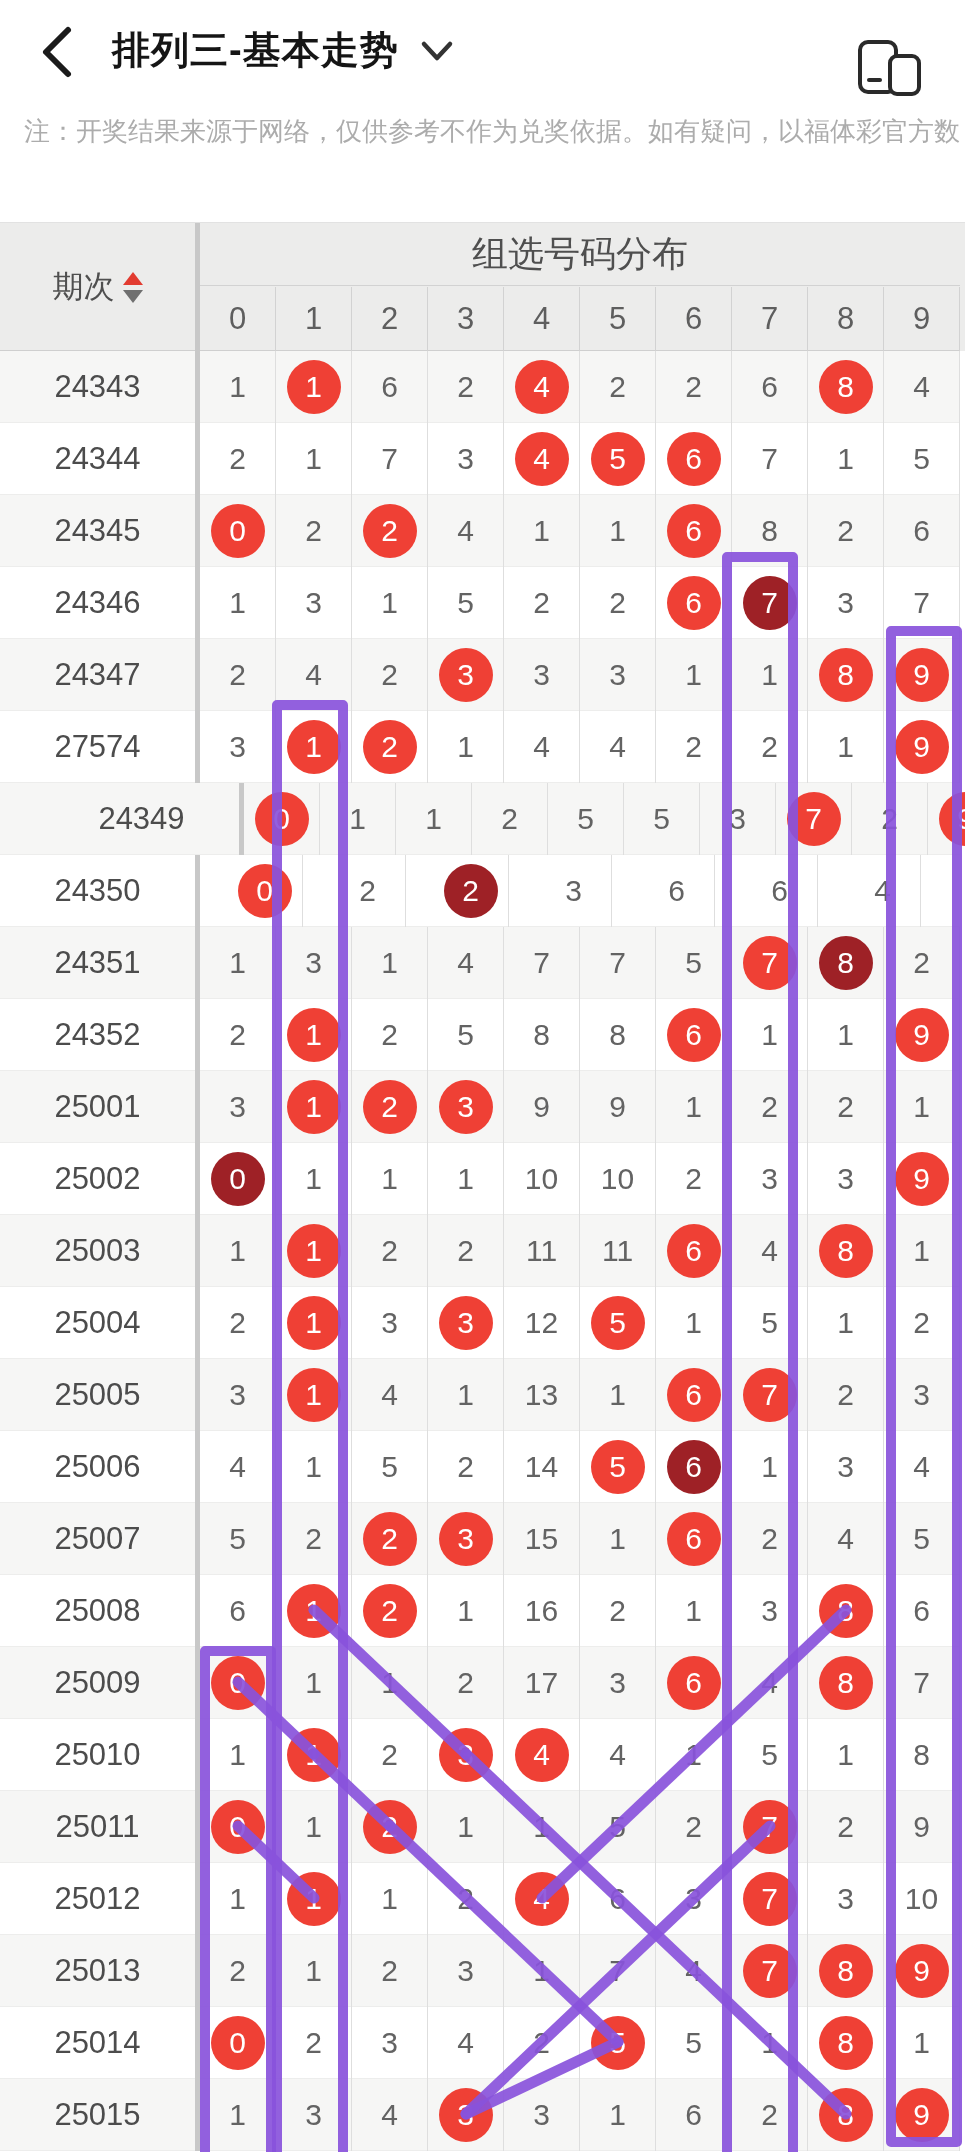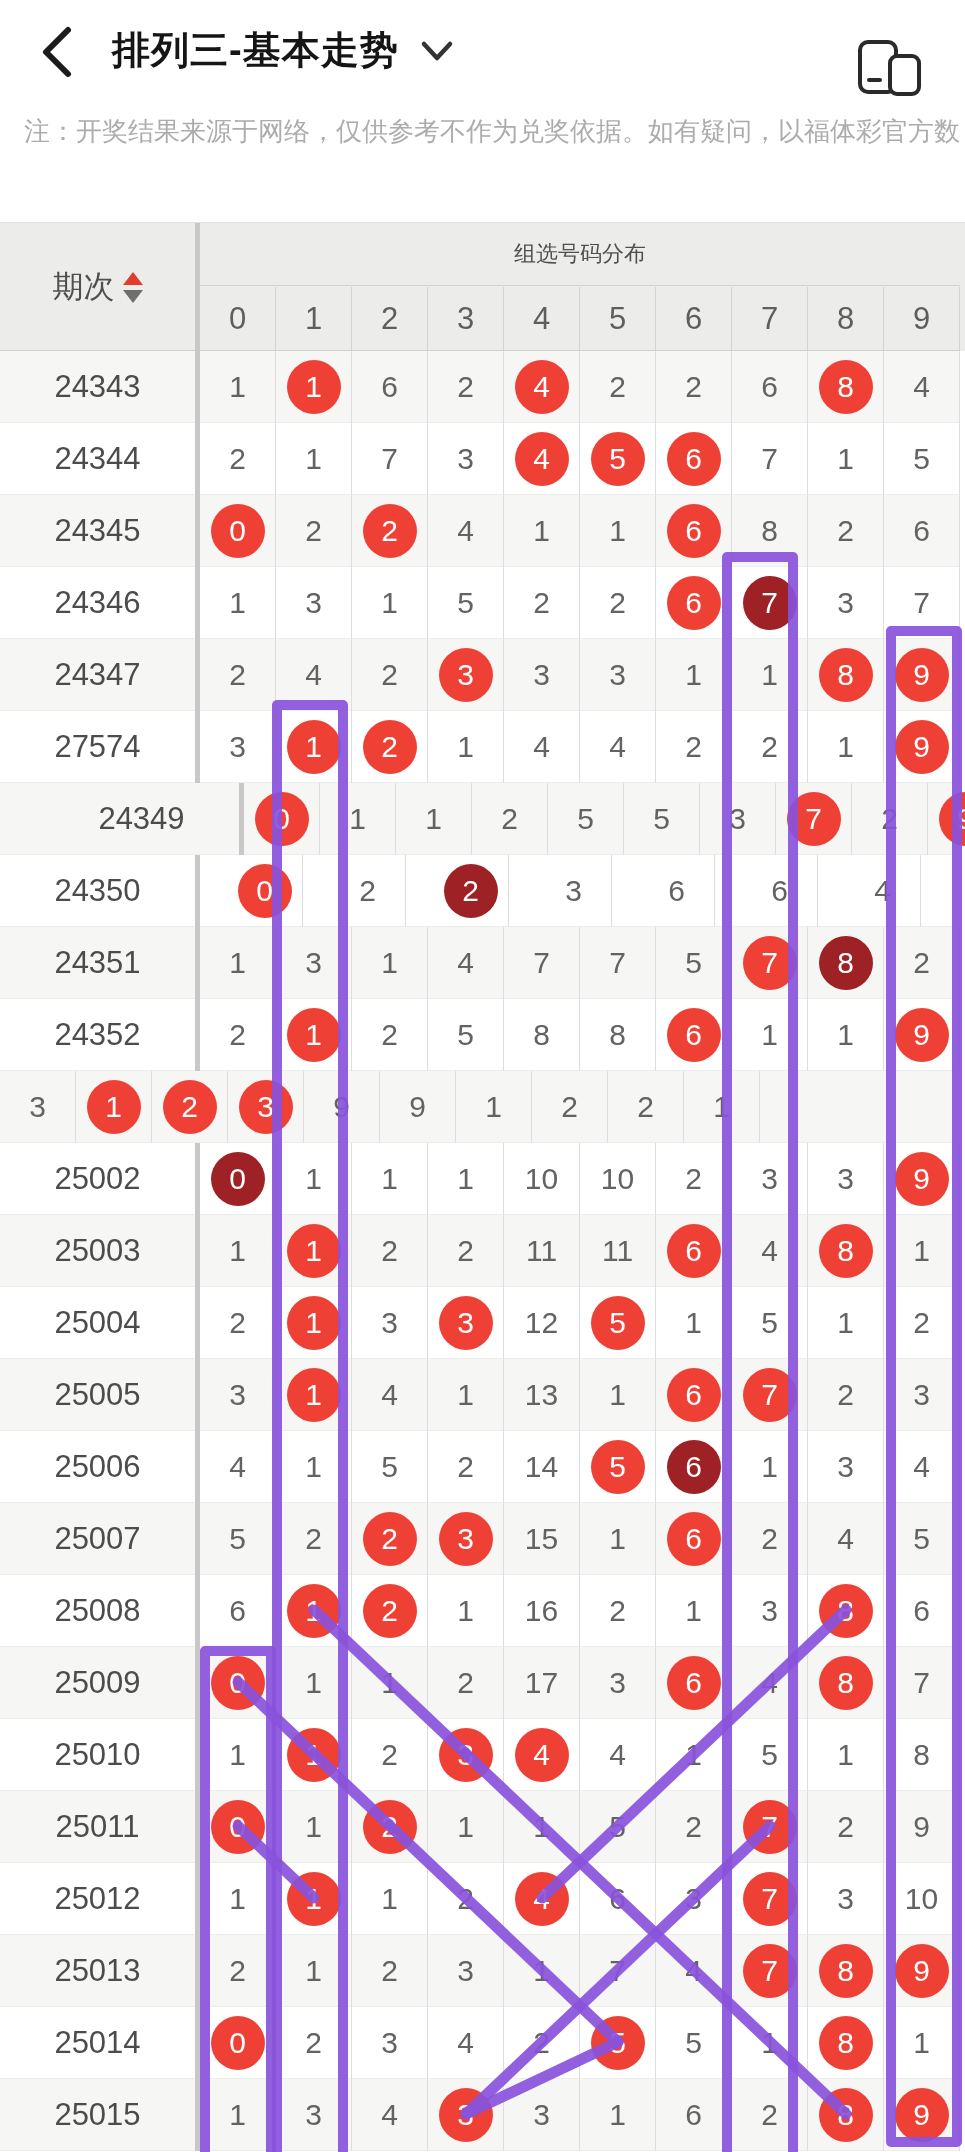--- a/index.html
+++ b/index.html
@@ -25,21 +25,21 @@
 
   
   .ttable{position:absolute;top:222px;left:0;width:965px;height:1930px;border-top:1px solid #e2e2e2;}
   .thead{position:absolute;top:0;left:0;width:965px;height:128px;background:#ececeb;border-bottom:1px solid #cfcfcf;box-sizing:border-box;}
   .ph{position:absolute;left:0;top:0;width:200px;height:128px;display:flex;align-items:center;justify-content:center;
       border-right:5px solid #c8c8c8;box-sizing:border-box;font-size:31px;color:#4f4f4f;cursor:pointer;}
   .sorticons{display:flex;flex-direction:column;margin-left:8px;gap:5px;}
   .tri-up{width:0;height:0;border-left:10px solid transparent;border-right:10px solid transparent;border-bottom:13px solid #e23b30;}
   .tri-dn{width:0;height:0;border-left:10px solid transparent;border-right:10px solid transparent;border-top:13px solid #6f6f6f;}
   .gh{position:absolute;left:200px;top:0;width:760px;height:63px;display:flex;align-items:center;justify-content:center;
-      font-size:22px;color:#4f4f4f;border-bottom:1px solid #d2d2d2;box-sizing:border-box;}
+      font-size:36px;color:#4f4f4f;border-bottom:1px solid #d2d2d2;box-sizing:border-box;}
   .colheads{position:absolute;left:200px;top:64px;width:760px;height:64px;display:flex;}
   .colheads .ch{width:76px;height:64px;display:flex;align-items:center;justify-content:center;
       font-size:31px;color:#5e5e5e;border-right:1px solid #d2d2d2;box-sizing:border-box;}
 
   .rows{position:absolute;top:128px;left:0;width:965px;}
   .trow{position:absolute;left:0;width:960px;height:72px;display:flex;border-bottom:1px solid #ededec;box-sizing:border-box;}
   .trow.alt{background:#f6f6f5;}
   .trow.plain{background:#ffffff;}
   .pcell{width:200px;height:72px;display:flex;align-items:center;justify-content:center;
          border-right:5px solid #c8c8c8;box-sizing:border-box;font-size:31px;color:#4c4c4c;flex:none;}
@@ -427,20 +427,21 @@
             <span class="val">1</span>
           </div>
           <div class="ncell">
             <span class="val">1</span>
           </div>
           <div class="ncell">
             <span class="circ" style="background: rgb(239, 64, 53);">9</span>
           </div>
         </div>
         <div class="trow alt" style="top: 720px;">
+          <div class="pcell">25001</div>
           <div class="ncell">
             <span class="val">3</span>
           </div>
           <div class="ncell">
             <span class="circ" style="background: rgb(239, 64, 53);">1</span>
           </div>
           <div class="ncell">
             <span class="circ" style="background: rgb(239, 64, 53);">2</span>
           </div>
           <div class="ncell">

